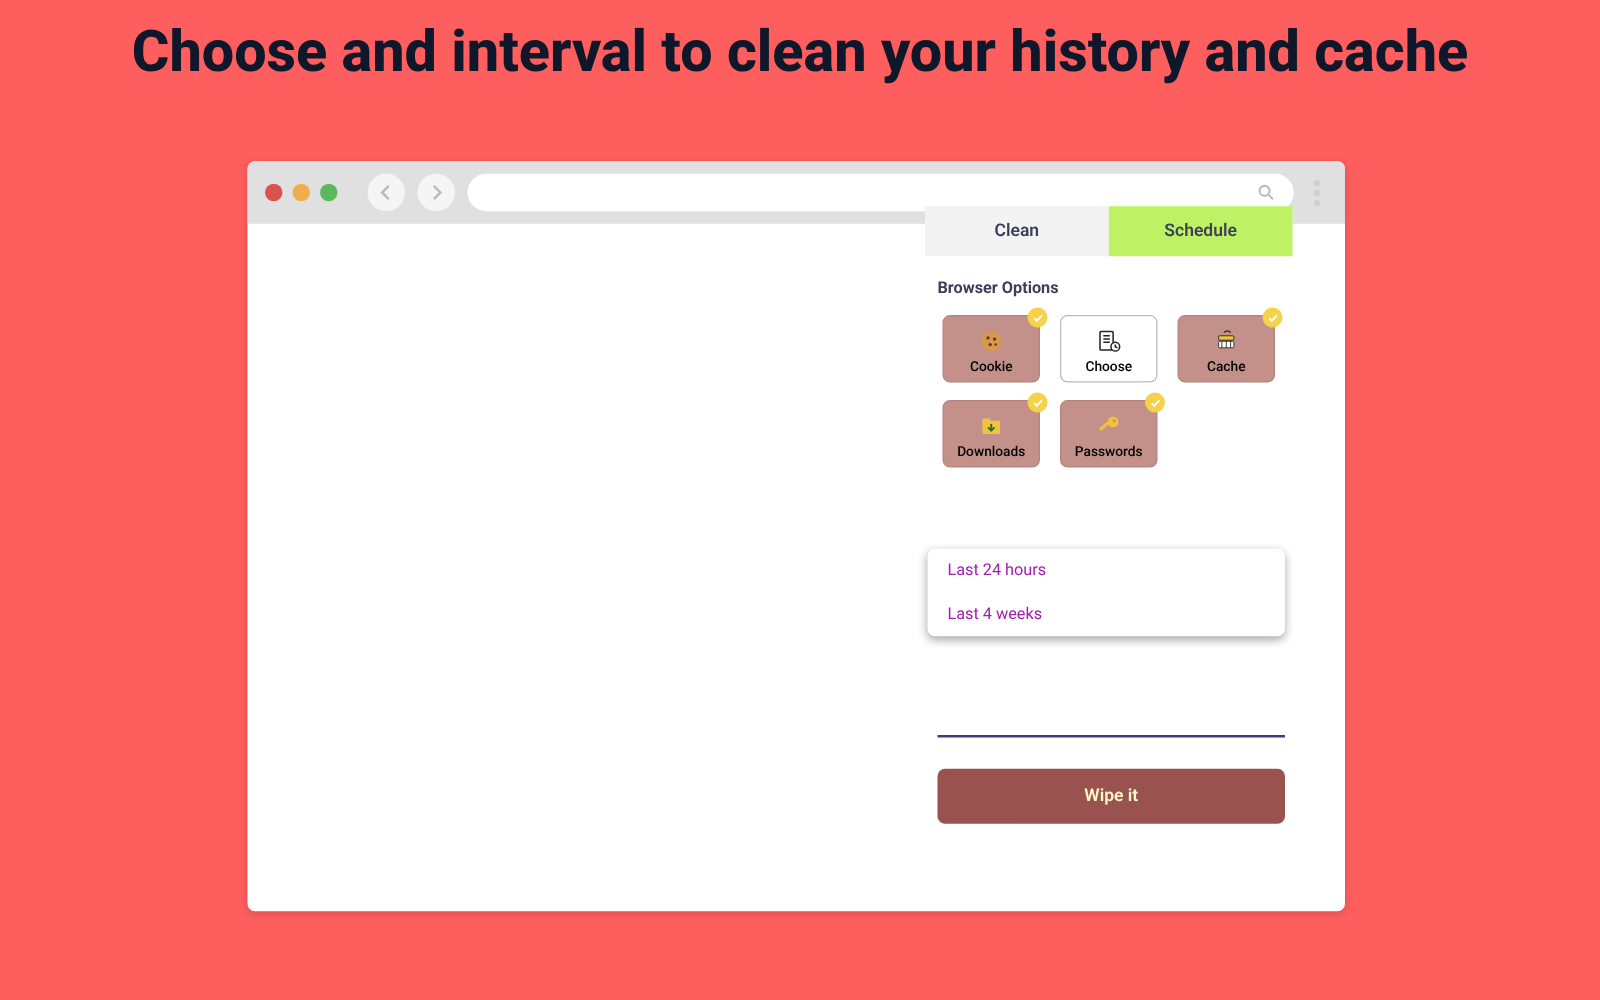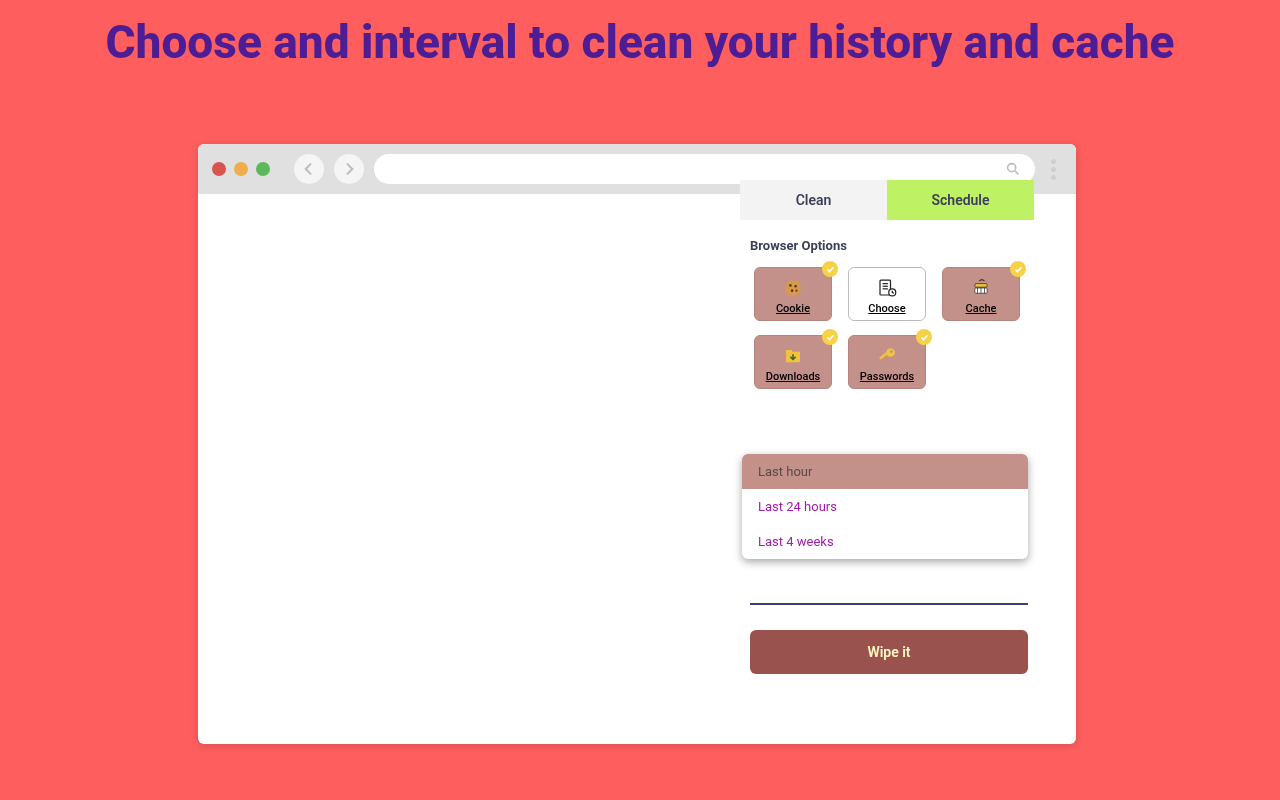--- a/index.html
+++ b/index.html
@@ -7,28 +7,28 @@
     font-family: -apple-system, BlinkMacSystemFont, "Segoe UI", Roboto, Arial, sans-serif;
     background: #ff5e5e;
     width: 1280px;
     height: 800px;
     overflow: hidden;
   }
   .heading {
     text-align: center;
     font-size: 46px;
     font-weight: 800;
-    color: #4c1d95;
+    color: #0f172a;
     line-height: 1.25;
     padding-top: 14px;
   }
   .window {
     position: absolute;
     left: 198px;
-    top: 144px;
+    top: 129px;
     width: 878px;
     height: 600px;
     background: #fff;
     border-radius: 6px;
     box-shadow: 0 2px 8px rgba(0,0,0,0.15);
     overflow: visible;
   }
   .titlebar {
     height: 50px;
     background: #e0e0e0;
@@ -98,21 +98,20 @@
   .opt {
     position: relative;
     border-radius: 6px;
     border: 1px solid #bbb;
     background: #fff;
     padding: 6px 2px 4px 2px;
     text-align: center;
     height: 54px;
     display: flex; flex-direction: column; align-items: center; justify-content: center;
     gap: 2px;
-    text-decoration: underline;
   }
   .opt.selected { background: #c4918a; border-color: #b5847e; }
   .opt .label { font-size: 11px; color: #000; font-weight: 500; }
   .opt .badge {
     position: absolute;
     top: -7px; right: -7px;
     width: 16px; height: 16px; border-radius: 50%;
     background: #f6d24a;
     display: flex; align-items: center; justify-content: center;
   }
@@ -278,21 +277,20 @@
           <circle cx="21" cy="7" r="1.5" fill="#c4918a"></circle>
           <rect x="7" y="14" width="10" height="3" transform="rotate(-40 7 14)" fill="#f3c23c"></rect>
         </svg>
         <div class="label">Passwords</div>
       </div>
 
 
     </div>
 
     <div class="dropdown">
-      <div class="dd-item selected">Last hour</div>
       <div class="dd-item">Last 24 hours</div>
       <div class="dd-item">Last 4 weeks</div>
     </div>
 
     <div class="divider"></div>
 
     <div class="wipe-btn">Wipe it</div>
 
   </div>
 

